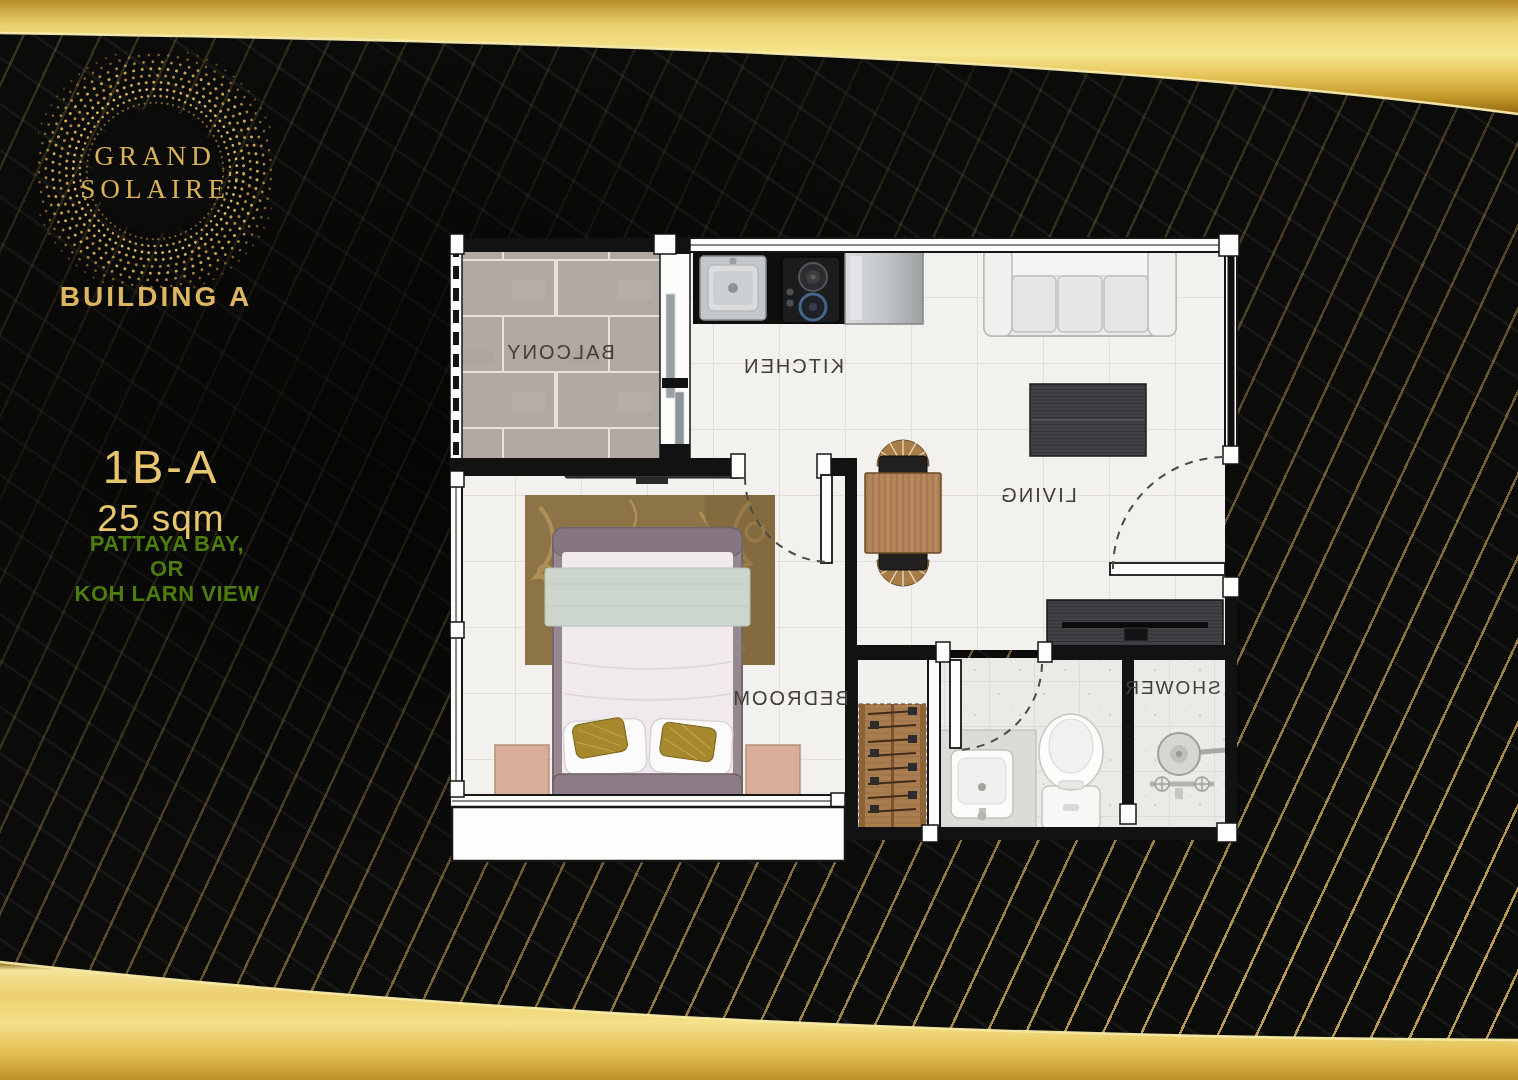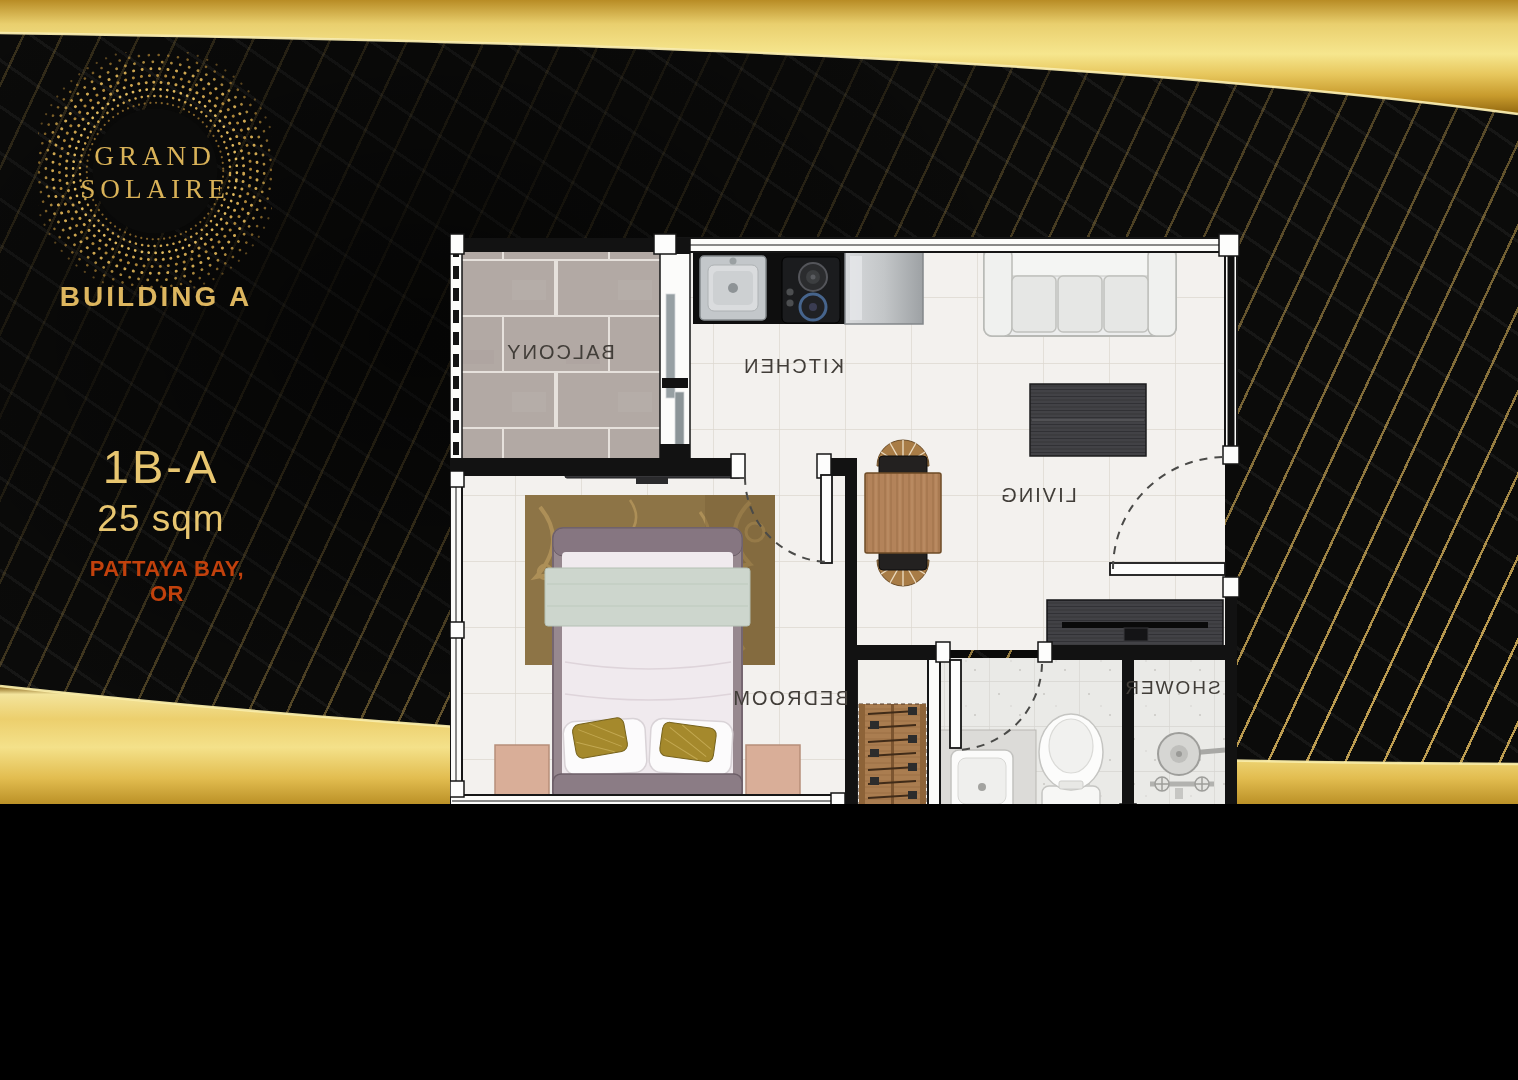--- a/index.html
+++ b/index.html
@@ -1,16 +1,16 @@
 <!DOCTYPE html>
 <html><head>
 <meta charset="utf-8">
 <style>
   html,body{margin:0;padding:0;background:#000;}
-  .canvas{position:relative;width:1518px;height:804px;overflow:hidden;
+  .canvas{position:relative;width:1518px;height:1080px;overflow:hidden;
           background:#0b0b0a;font-family:"Liberation Sans",sans-serif;}
   
   .stripes-dark{position:absolute;inset:0;
     background:repeating-linear-gradient(35deg,rgba(255,255,255,.05) 0 3px,rgba(255,255,255,0) 3px 38px);}
   
   .stripes-gold{position:absolute;inset:0;
     background:repeating-linear-gradient(115deg,rgba(208,172,88,.95) 0 2.4px,rgba(0,0,0,0) 2.4px 35px);
     -webkit-mask-image:linear-gradient(155deg,rgba(0,0,0,.28) 0%,rgba(0,0,0,.08) 28%,rgba(0,0,0,.42) 55%,rgba(0,0,0,.95) 88%);
     mask-image:linear-gradient(155deg,rgba(0,0,0,.28) 0%,rgba(0,0,0,.08) 28%,rgba(0,0,0,.42) 55%,rgba(0,0,0,.95) 88%);}
   .vignette{position:absolute;inset:0;
@@ -19,22 +19,22 @@
   .gold-band.top{top:0;height:130px;}
   .gold-band.bottom{bottom:0;height:200px;}
 
   .logo{position:absolute;left:38px;top:52px;width:234px;height:238px;}
   .logo-text{fill:#d9b258;font-family:"Liberation Serif",serif;letter-spacing:5px;font-size:28px;}
   .building{position:absolute;left:40px;top:281px;width:232px;text-align:center;
     color:#ddb65f;font-size:28px;letter-spacing:3px;font-weight:bold;}
   .unit-block{position:absolute;left:30px;top:412px;width:262px;text-align:center;color:#e8c670;}
   .unit-type{font-size:47px;letter-spacing:3px;line-height:1.0;margin-top:31px;}
   .unit-area{font-size:37px;letter-spacing:1px;margin-top:8px;}
-  .view-block{position:absolute;left:22px;top:556px;width:290px;text-align:center;
-    color:#c2410c;font-size:22px;line-height:25px;letter-spacing:.5px;font-weight:bold;}
+  .view-block{position:absolute;left:22px;top:531px;width:290px;text-align:center;
+    color:#4d7c0f;font-size:22px;line-height:25px;letter-spacing:.5px;font-weight:bold;}
   .view-block span{display:block;}
 
   .floorplan{position:absolute;left:450px;top:232px;width:790px;height:635px;}
   .room-label{font-family:"Liberation Sans",sans-serif;font-size:20px;letter-spacing:2px;
     fill:#413d38;}
 </style>
 </head>
 <body>
 
 <div class="canvas">
@@ -93,20 +93,21 @@
   <div class="building">BUILDING A</div>
 
   <div class="unit-block">
     <div class="unit-type">1B-A</div>
     <div class="unit-area">25 sqm</div>
   </div>
 
   <div class="view-block">
     <span>PATTAYA BAY,</span>
     <span>OR</span>
+    <span>KOH LARN VIEW</span>
   </div>
 
   <svg class="floorplan" viewBox="0 0 790 635">
     <defs>
       <pattern id="tileWhite" width="66" height="66" patternUnits="userSpaceOnUse">
         <rect width="66" height="66" fill="#f3f1ee"></rect>
         <path d="M66,0 V66 M0,66 H66" stroke="#ddd8d0" stroke-width="1.4" fill="none"></path>
       </pattern>
       <pattern id="tileBath" width="45" height="45" patternUnits="userSpaceOnUse">
         <rect width="45" height="45" fill="#eaeae7"></rect>

